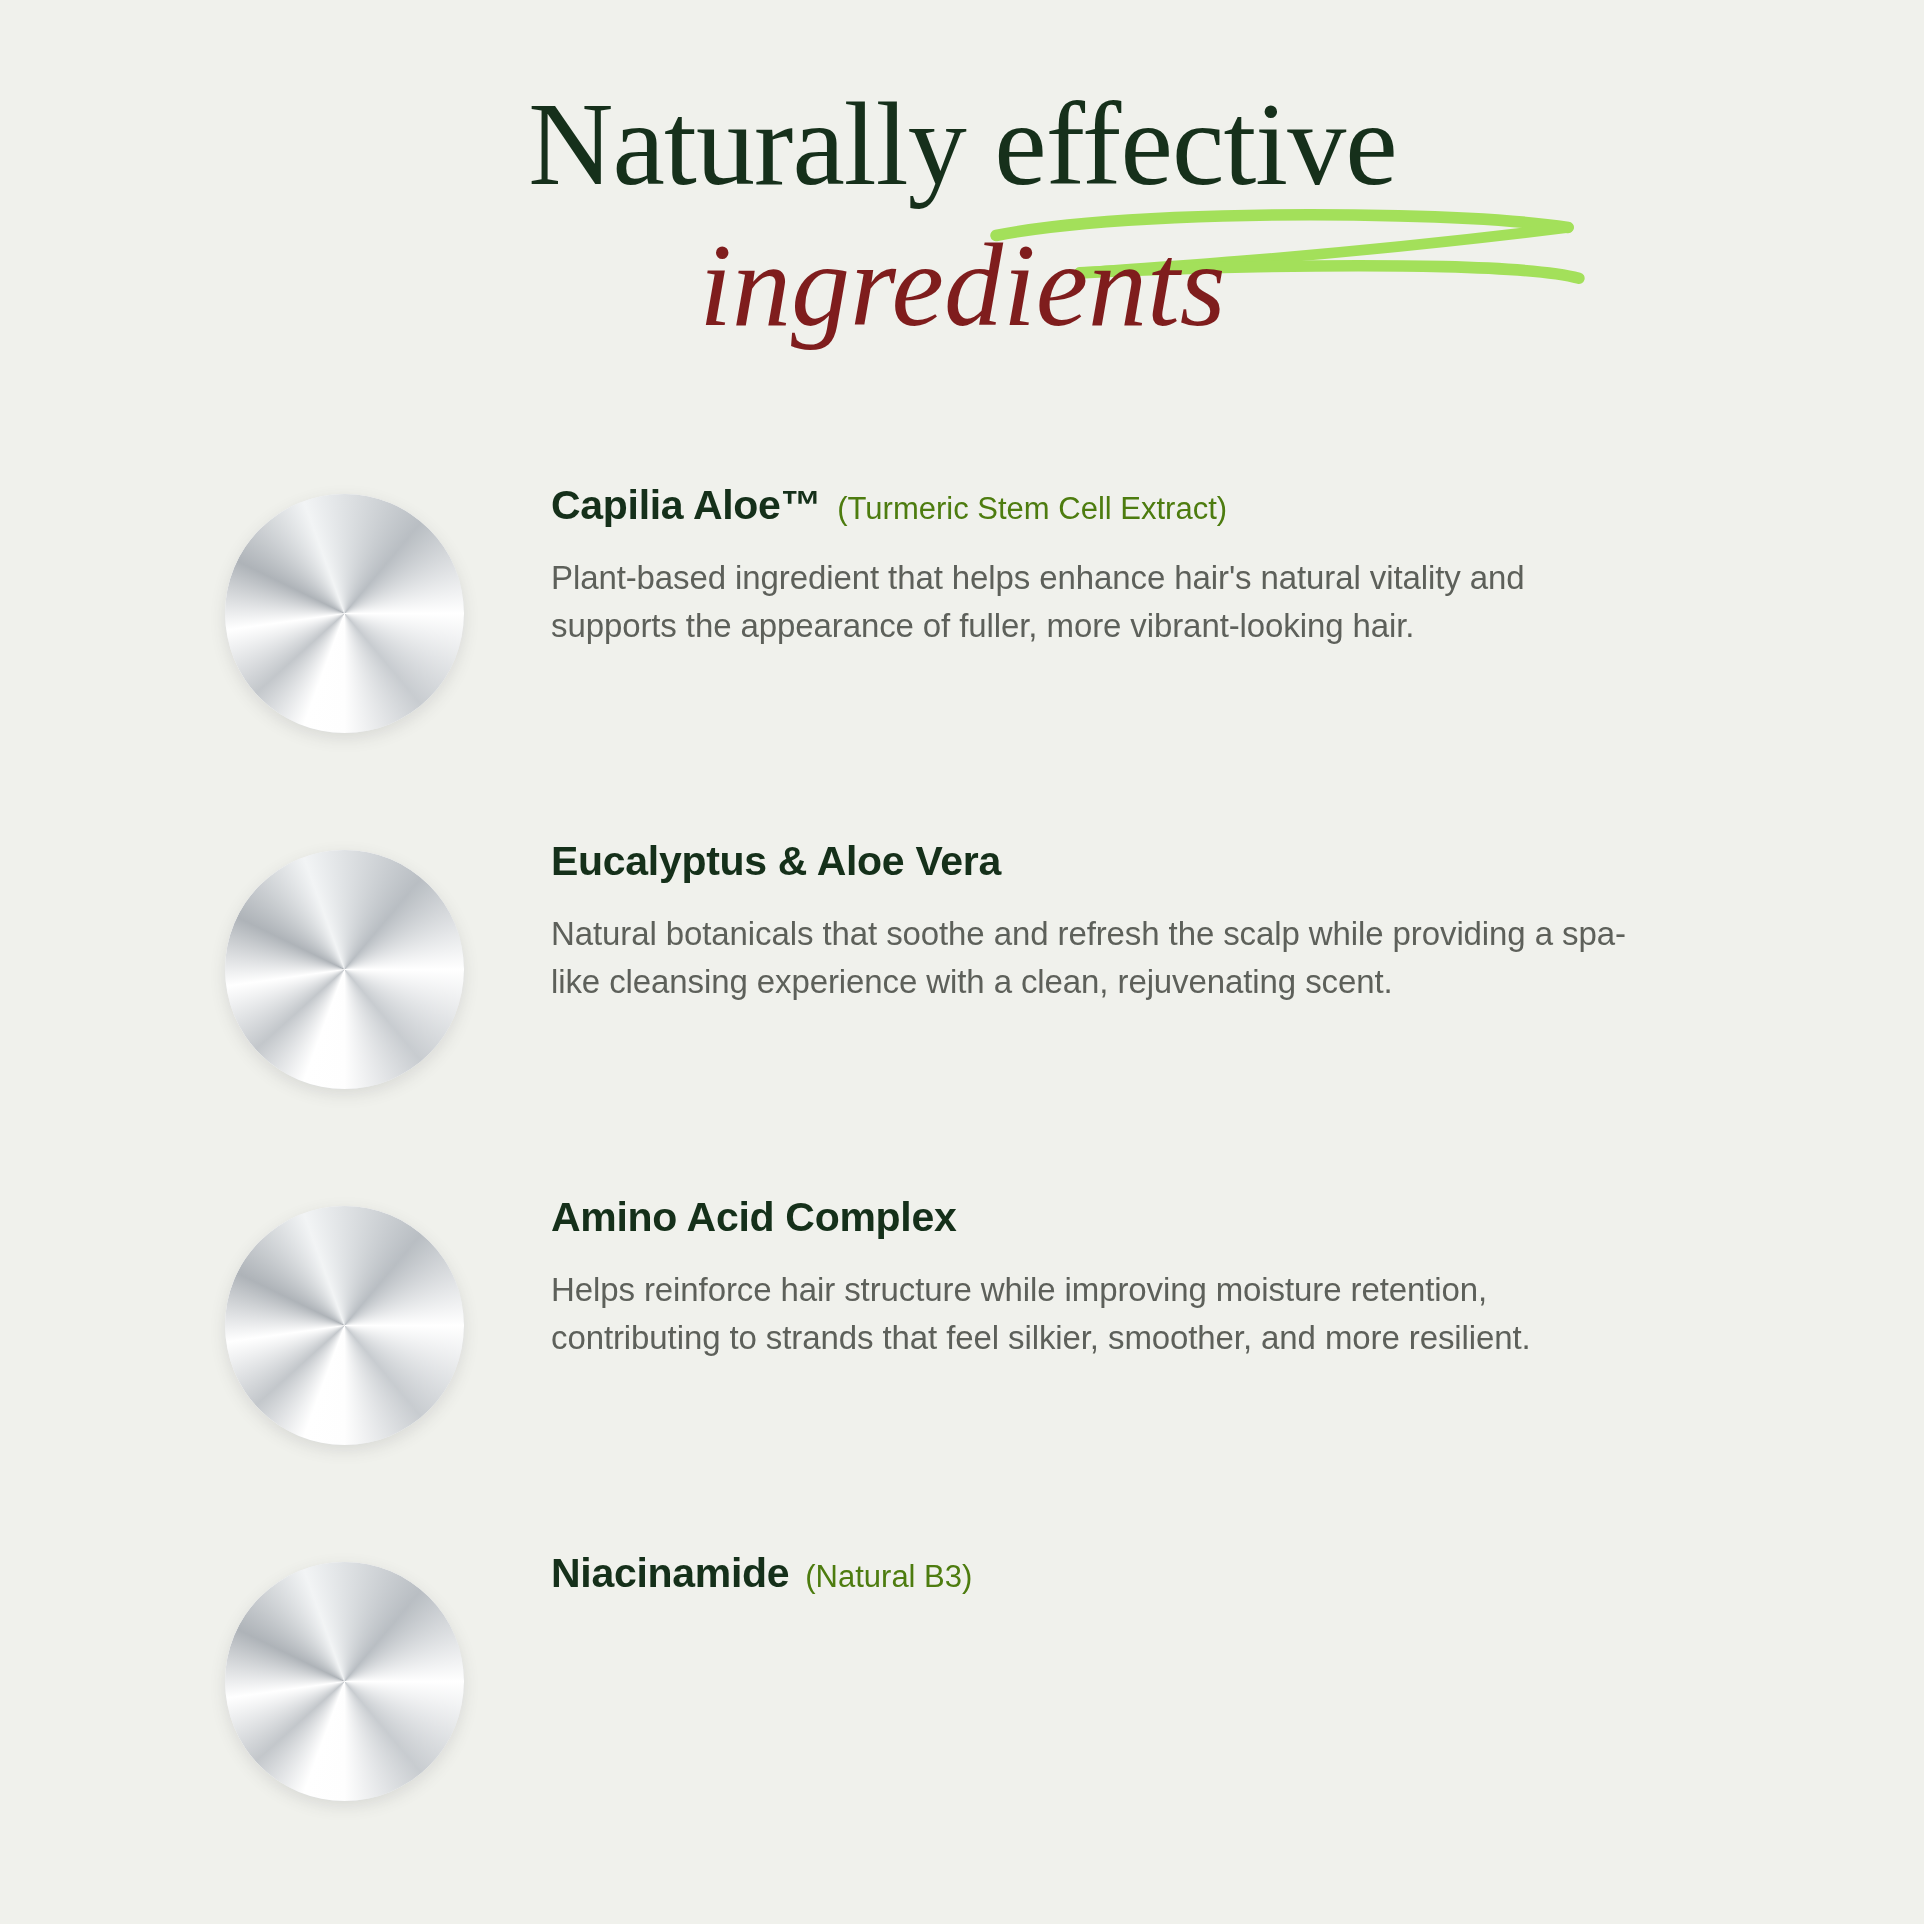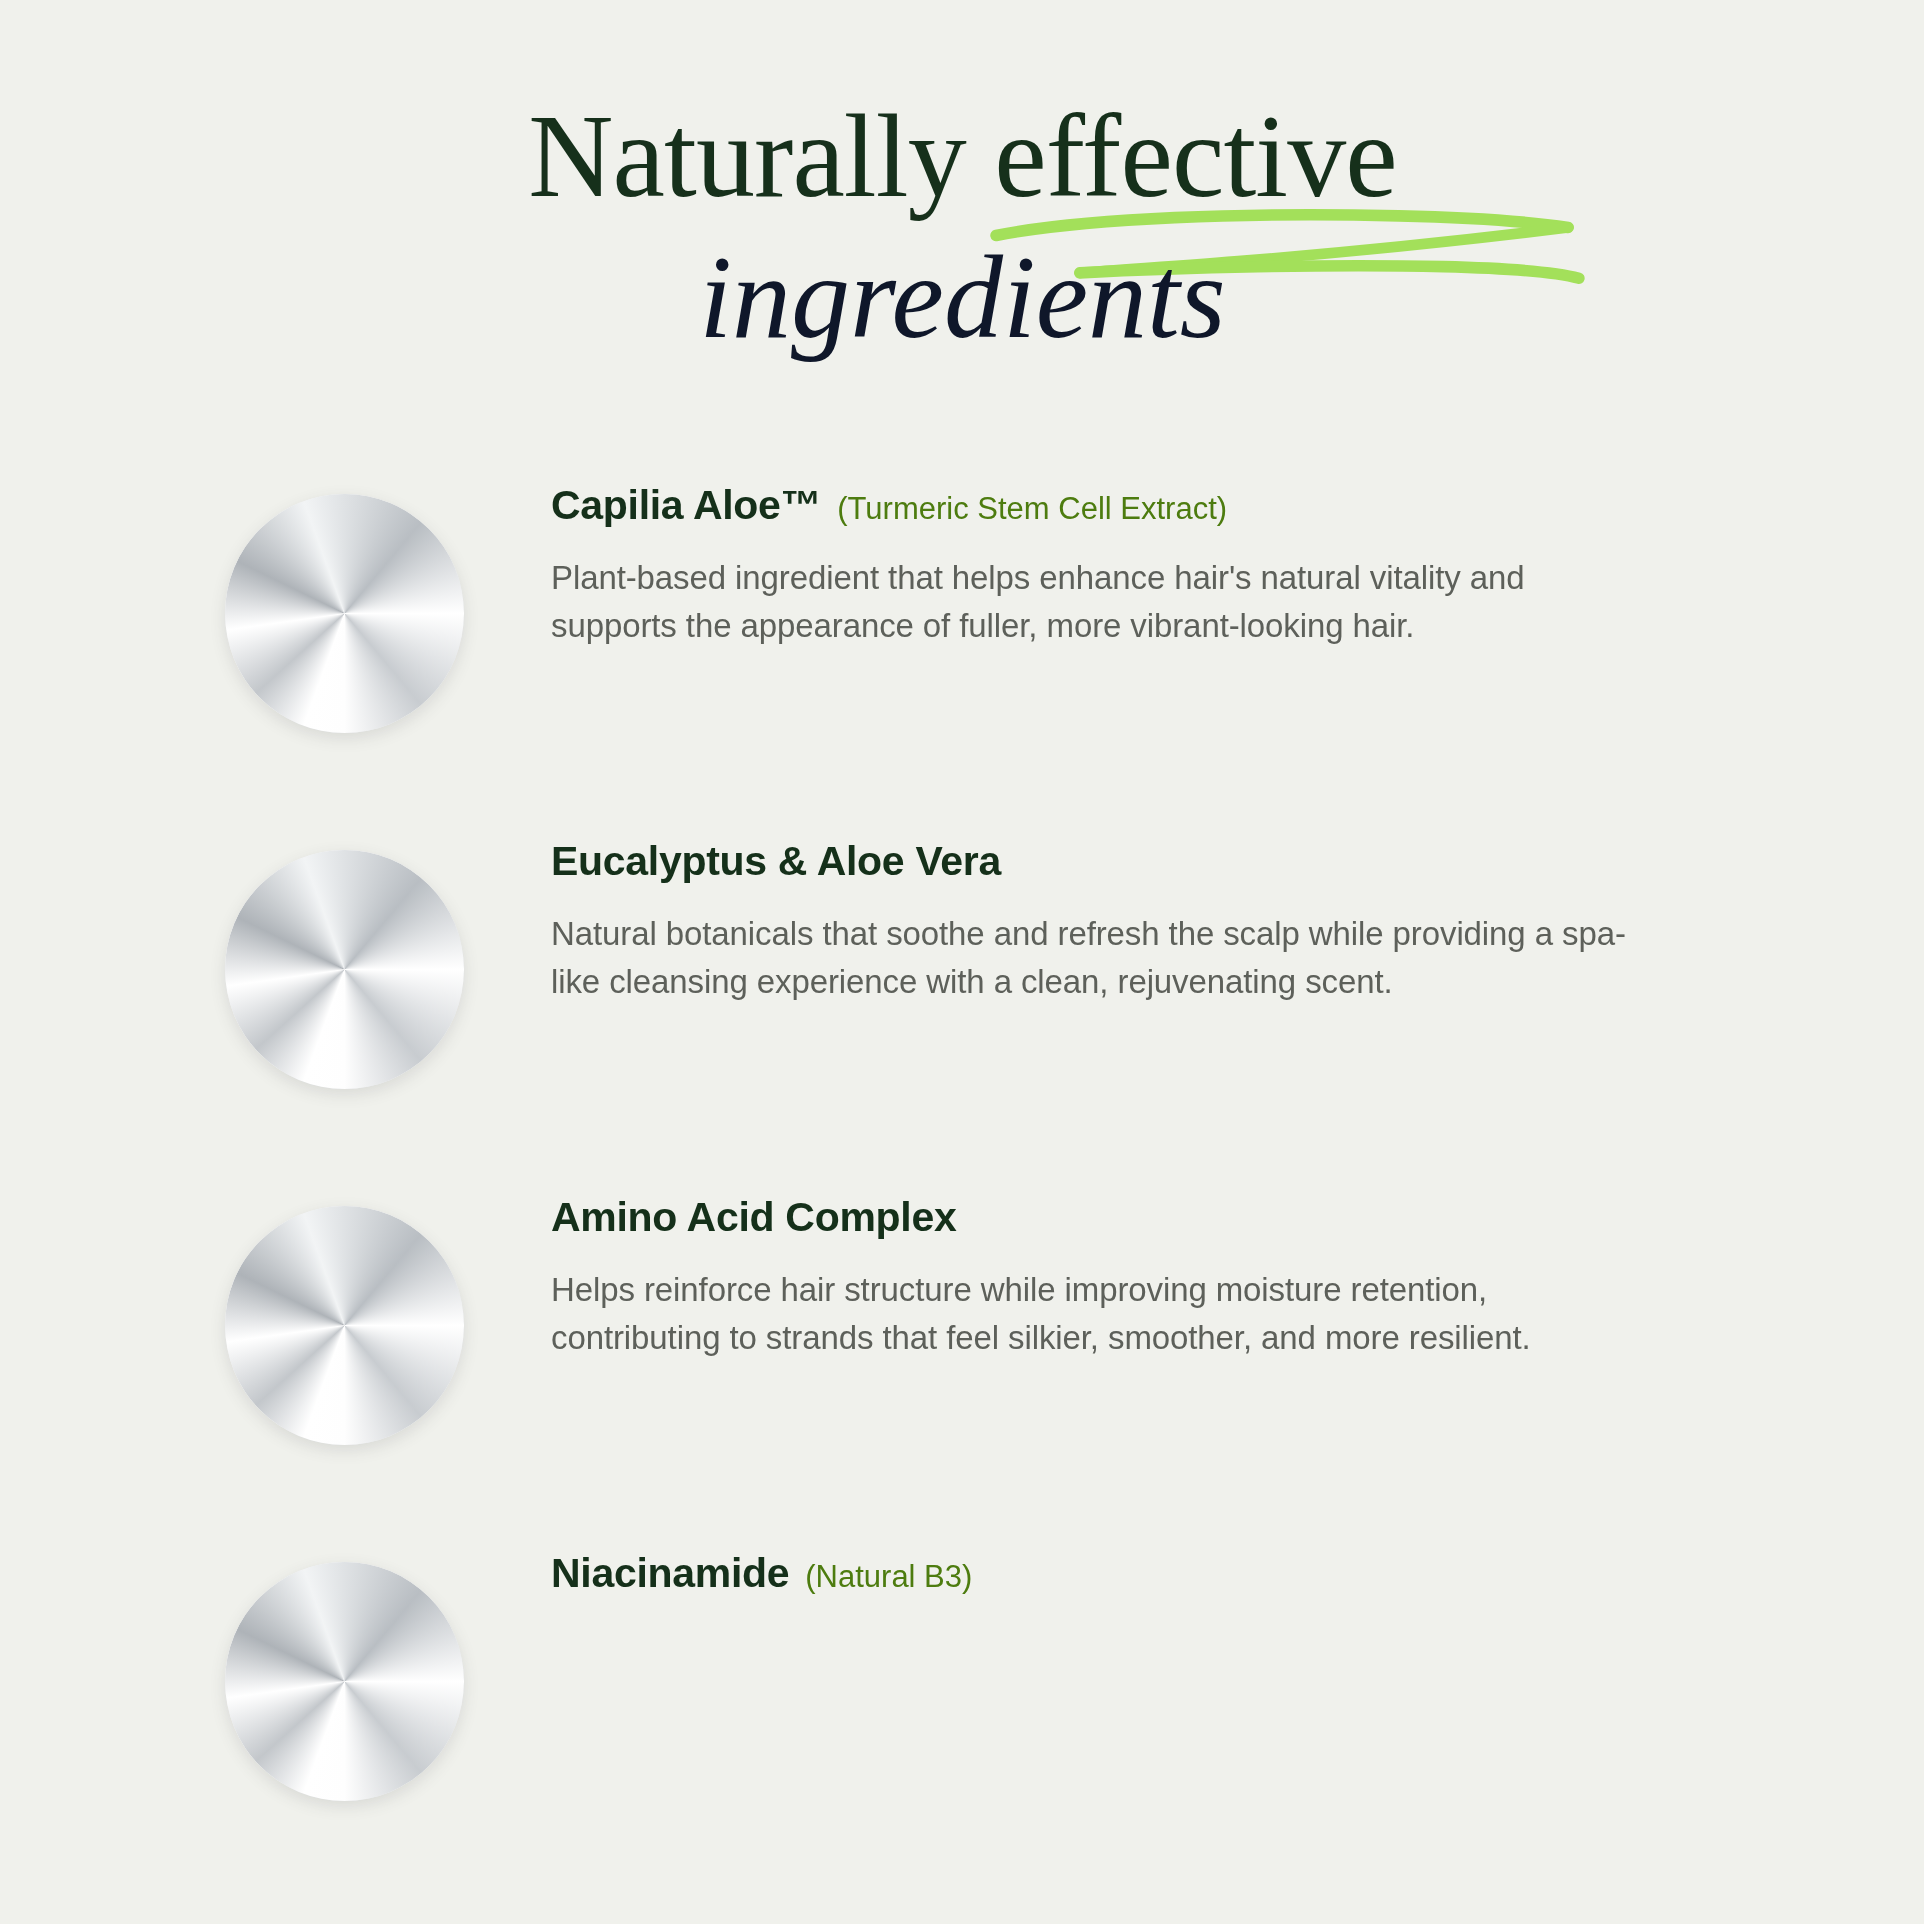--- a/index.html
+++ b/index.html
@@ -8,40 +8,40 @@
     background:#f0f1ec;
     font-family:"Liberation Sans", sans-serif;
     -webkit-font-smoothing:antialiased;
     overflow:hidden;
   }
   .page{ position:relative; width:1925px; height:1925px; }
 
   
   .hero{
     position:absolute;
-    left:0; top:98px;
+    left:0; top:86px;
     width:1925px;
     text-align:center;
     z-index:3;
   }
   .hero-line1{
     font-family:"Liberation Serif", "DejaVu Serif", serif;
     font-size:118px;
     line-height:1.0;
     letter-spacing:-0.9px;
     color:#16301b;
     font-weight:400;
     position:relative;
     z-index:3;
   }
   .hero-line2{
     font-family:"Liberation Serif", "DejaVu Serif", serif;
     font-size:118px;
     line-height:1.0;
-    color:#0f172a;
+    color:#7f1d1d;
     font-weight:400;
     font-style:italic;
     margin-top:23px;
     position:relative;
     z-index:3;
   }
   .swoosh{
     position:absolute;
     left:980px; top:198px;
     width:606px; height:107px;

